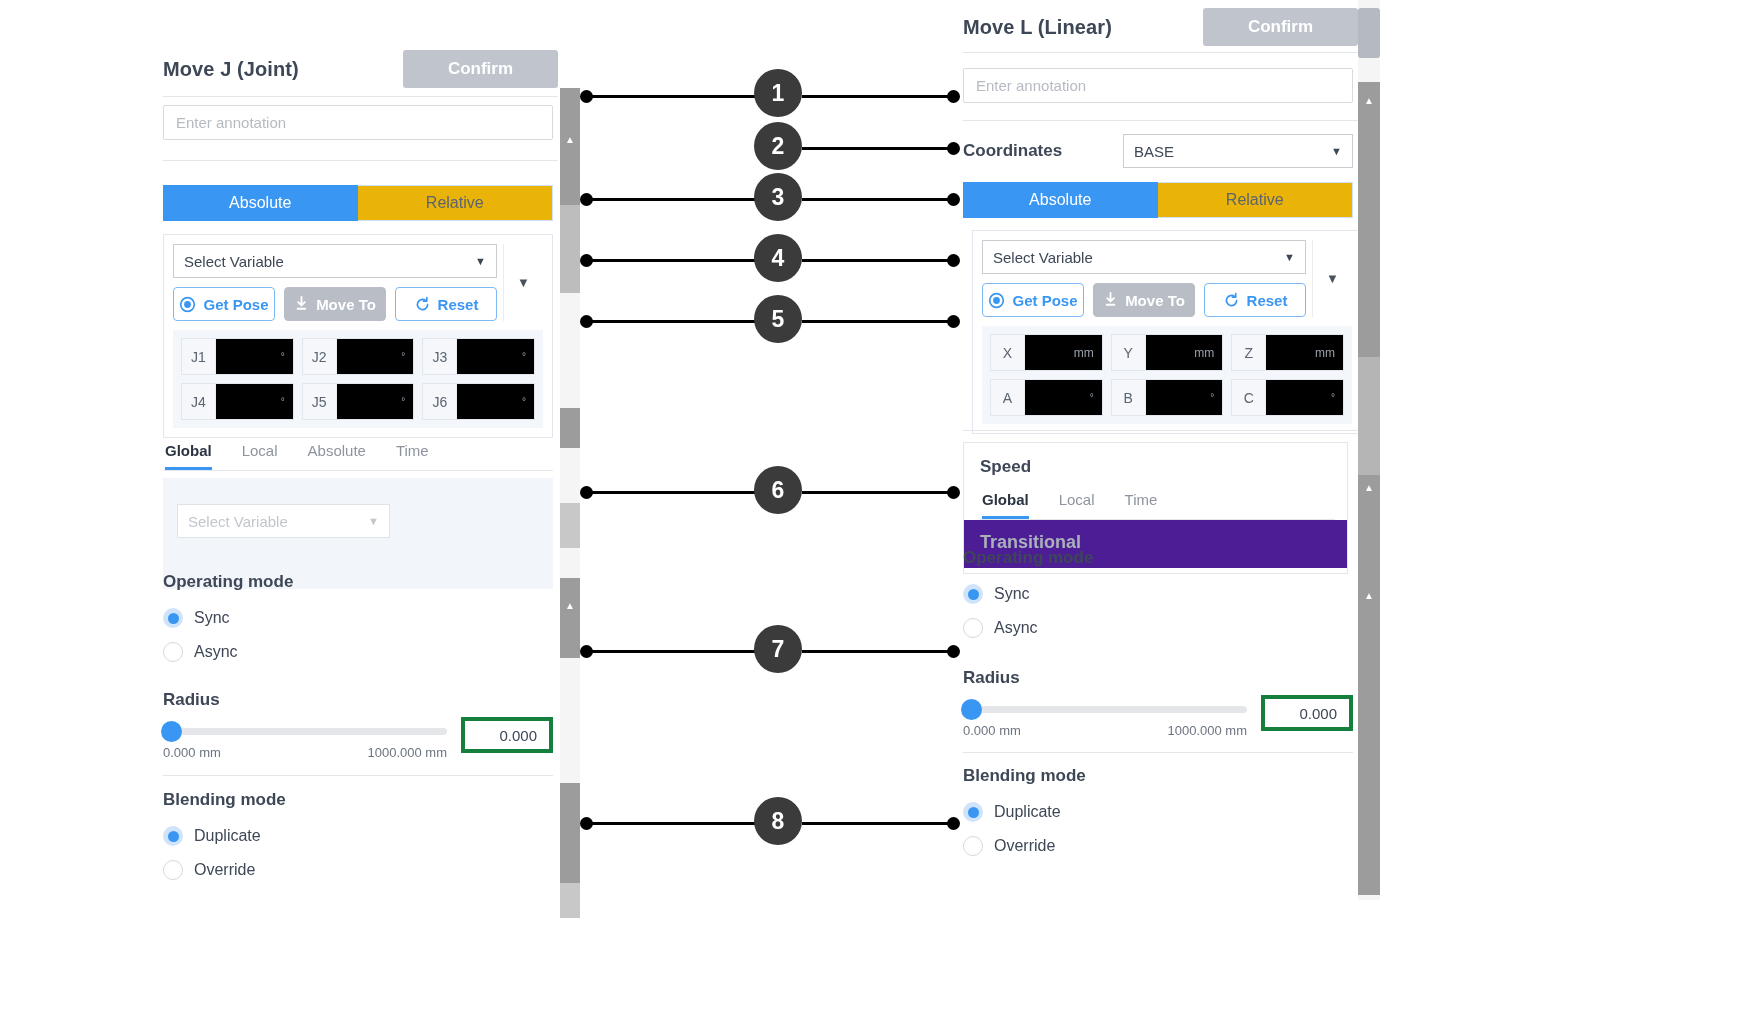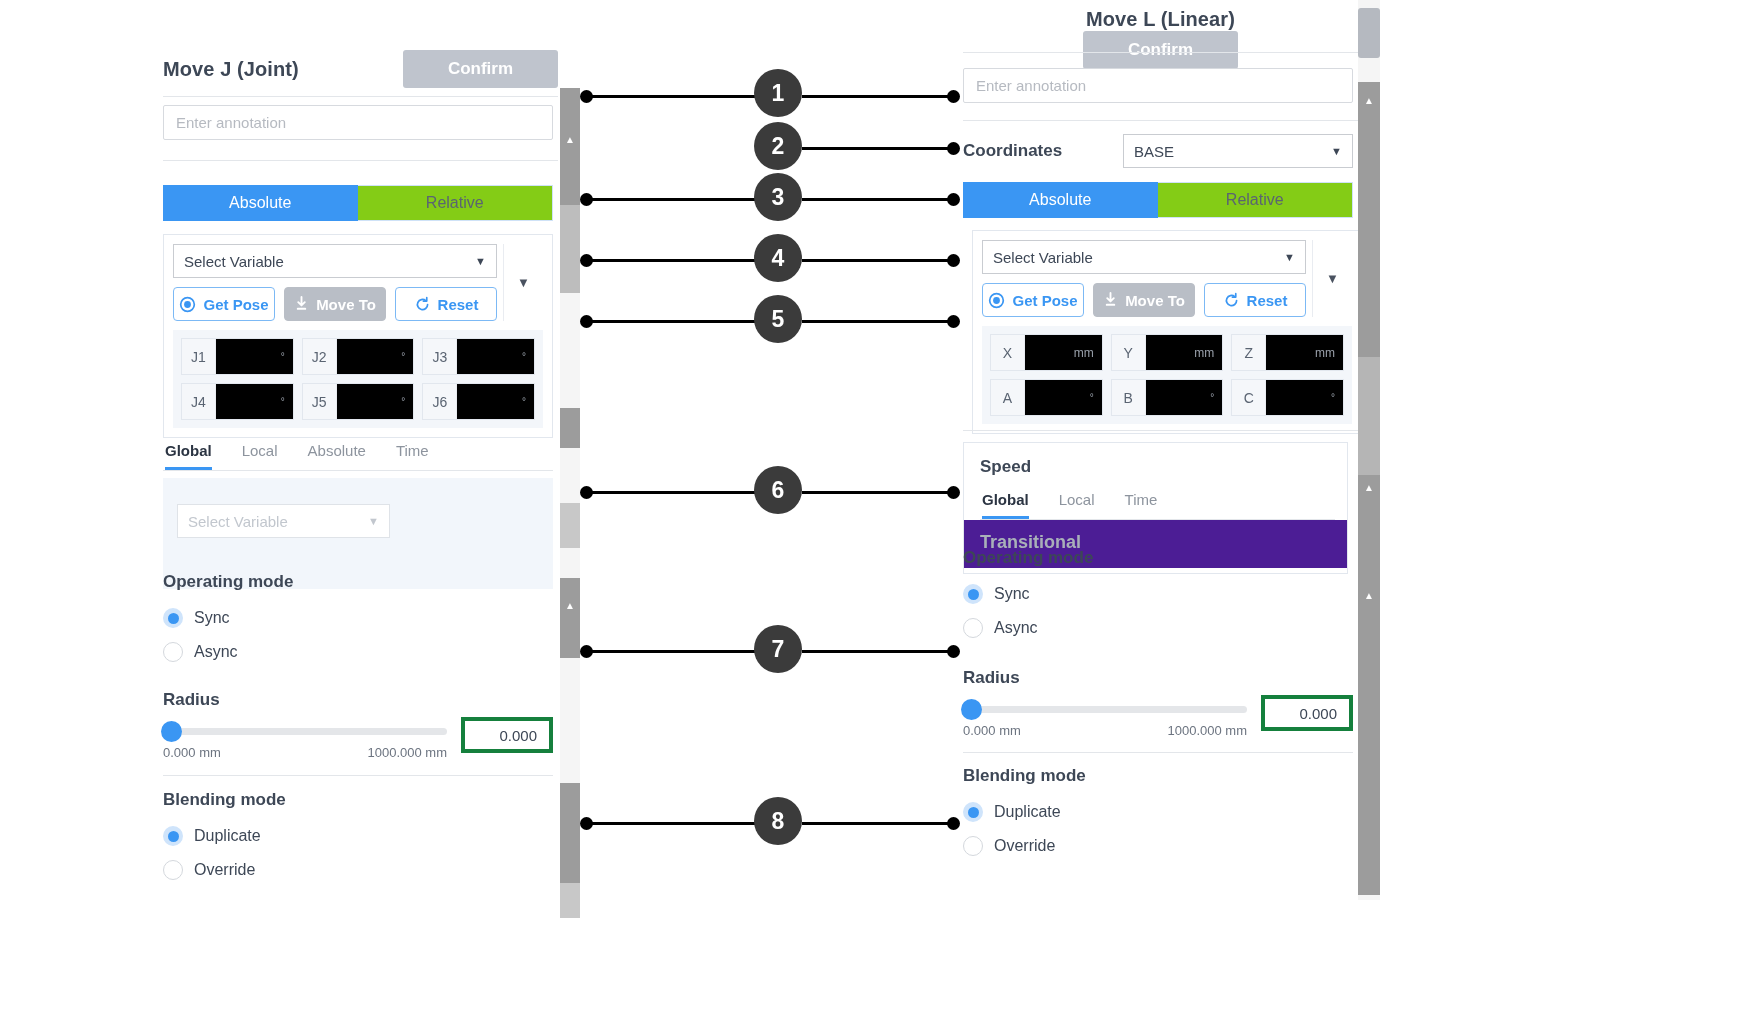--- a/index.html
+++ b/index.html
@@ -29,21 +29,21 @@
   }
   .txt-input .ph { color:#b6bac1; }
 
   
   .seg { display:flex; width:100%; height:36px; }
   .seg > div {
     flex:1; display:flex; align-items:center; justify-content:center;
     font-size:16px;
   }
   .seg .on  { background:#3a96f3; color:#fff; }
-  .seg .off { background:#84cc16; color:#5a6472; border:1px solid #cfe2f7; border-left:none; }
+  .seg .off { background:#eab308; color:#5a6472; border:1px solid #cfe2f7; border-left:none; }
 
   
   .sel {
     border:1px solid #c9ccd1; background:#fff; height:34px;
     display:flex; align-items:center; padding:0 10px; font-size:15px; color:#3d4756;
     position:relative;
   }
   .sel .caret { margin-left:auto; font-size:11px; color:#3d4756; }
 
   
@@ -284,21 +284,21 @@
     <div class="thumb" style="left:0; top:320px; width:20px; height:40px; background:#9c9c9c;"></div>
     <div class="thumb" style="left:0; top:415px; width:20px; height:45px; background:#c8c8c8;"></div>
     <div class="thumb" style="left:0; top:490px; width:20px; height:80px; background:#9c9c9c;"></div>
     <div class="arrowbtn" style="left:0; top:510px; width:20px; height:14px;">▲</div>
     <div class="thumb" style="left:0; top:695px; width:20px; height:100px; background:#9c9c9c;"></div>
     <div class="thumb" style="left:0; top:795px; width:20px; height:35px; background:#c8c8c8;"></div>
   </div>
 
   <div class="panel" style="left:940px; top:-4px; width:440px; height:910px;">
 
-    <div style="position:absolute; left:23px; top:12px; width:395px; display:flex; align-items:center; justify-content:space-between;flex-direction:column;">
+    <div style="position:absolute; left:23px; top:12px; width:395px; display:flex; align-items:center; justify-content:space-between;">
       <div class="panel-title">Move L (Linear)</div>
       <div class="confirm-btn" style="width:155px; height:38px;">Confirm</div>
     </div>
 
     <div class="hr" style="position:absolute; left:23px; top:56px; width:395px;"></div>
 
     <div class="txt-input" style="position:absolute; left:23px; top:72px; width:390px; height:35px;">
       <span class="ph">Enter annotation</span>
     </div>
 

